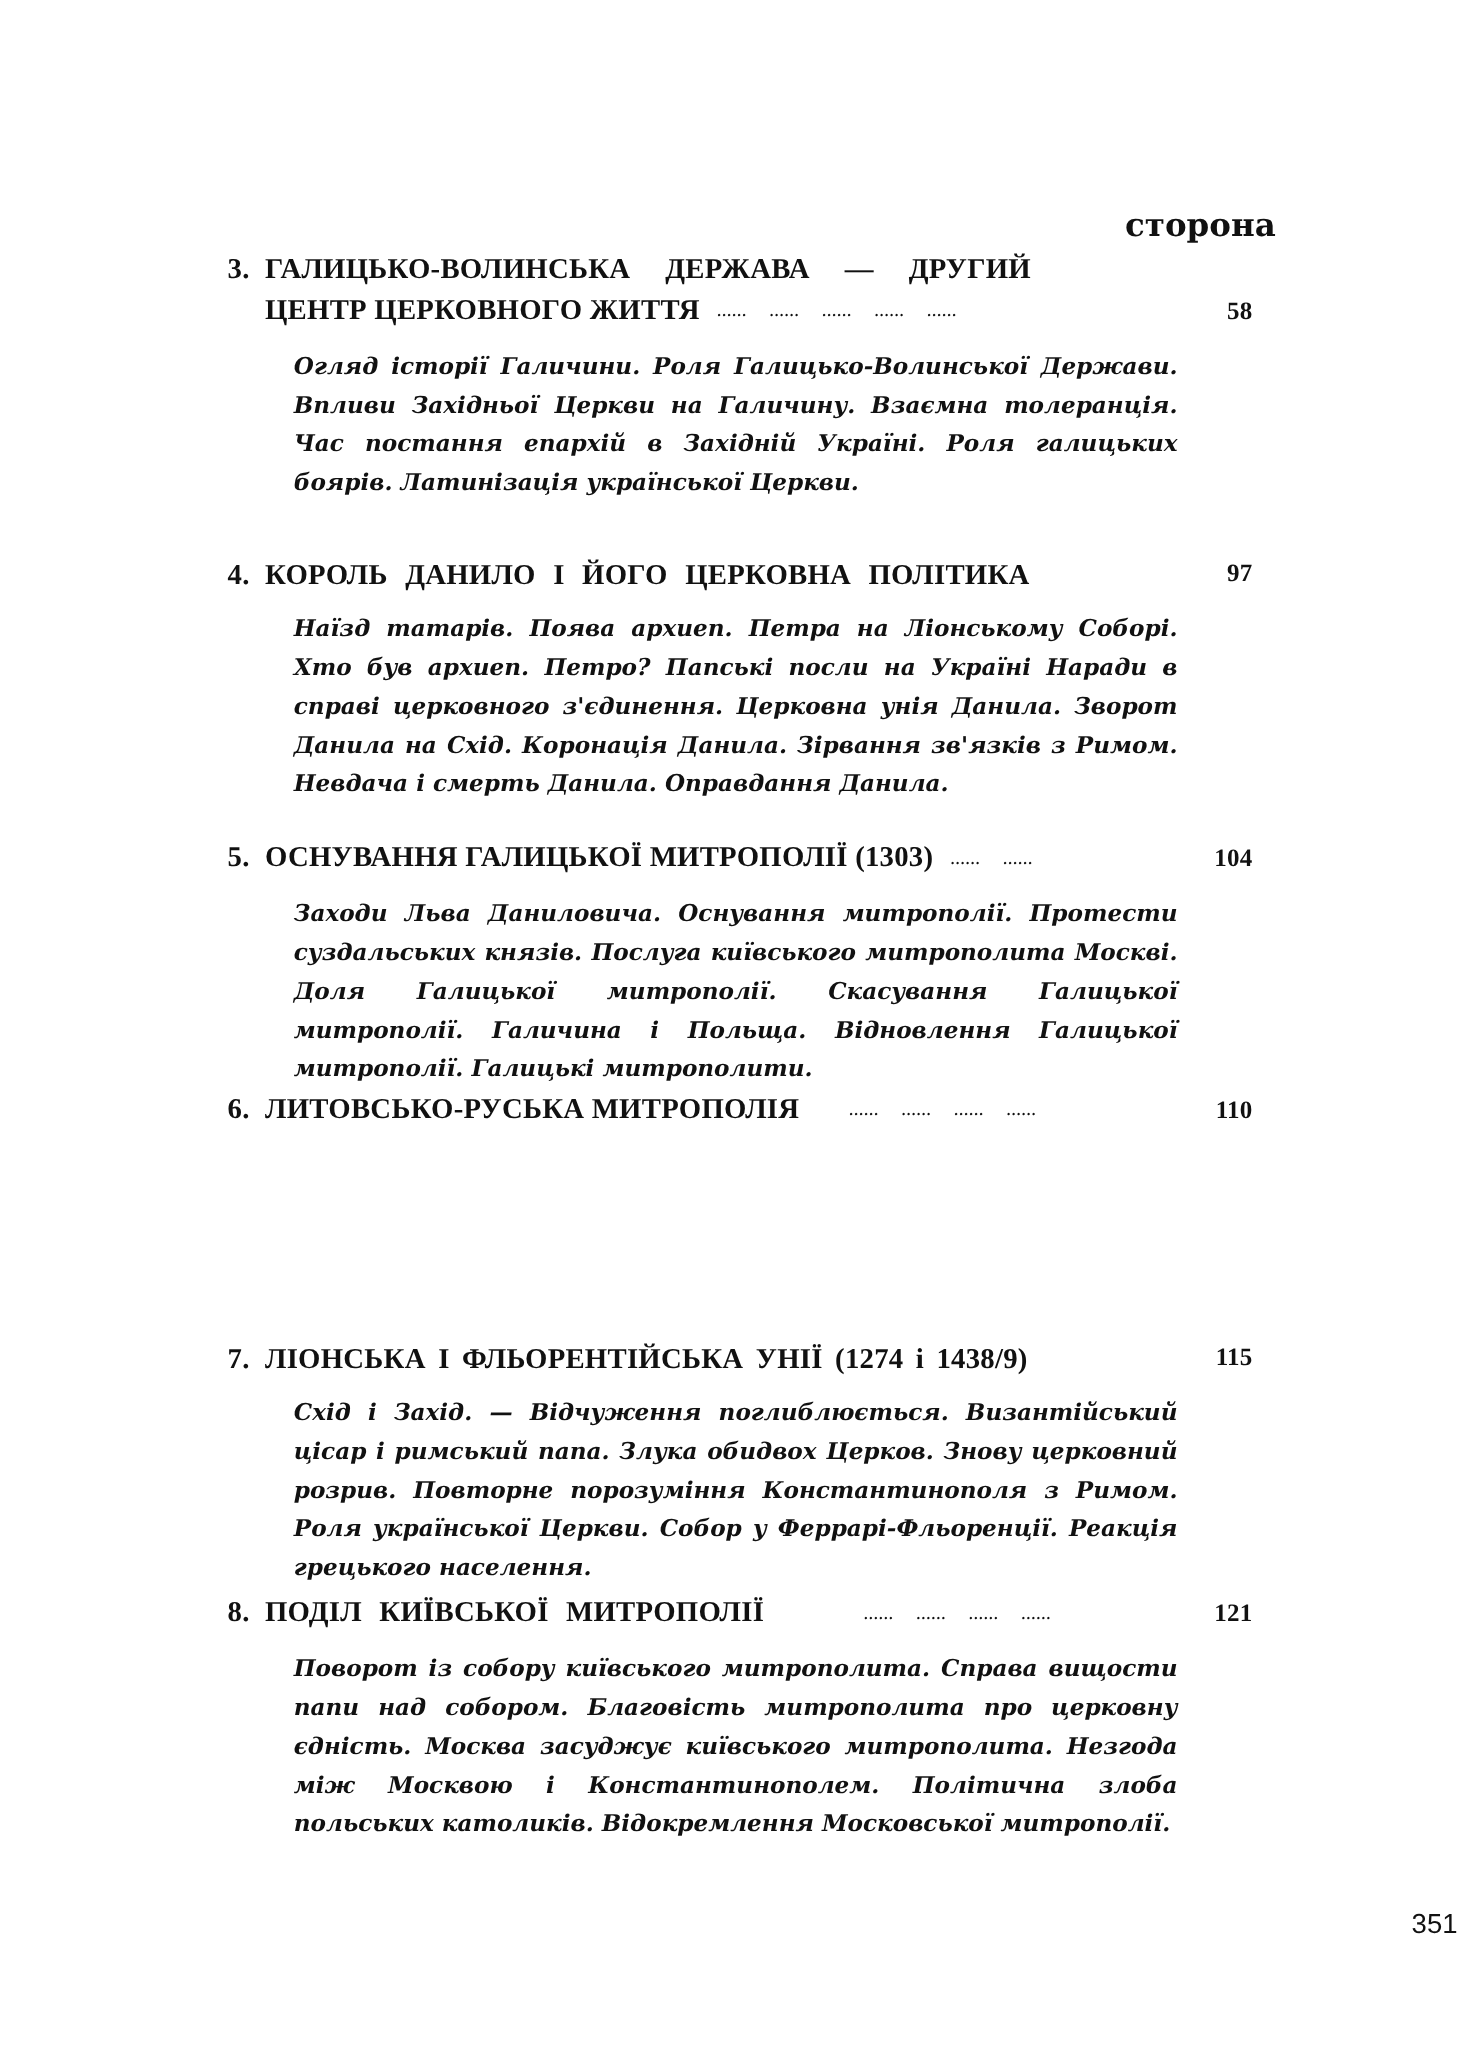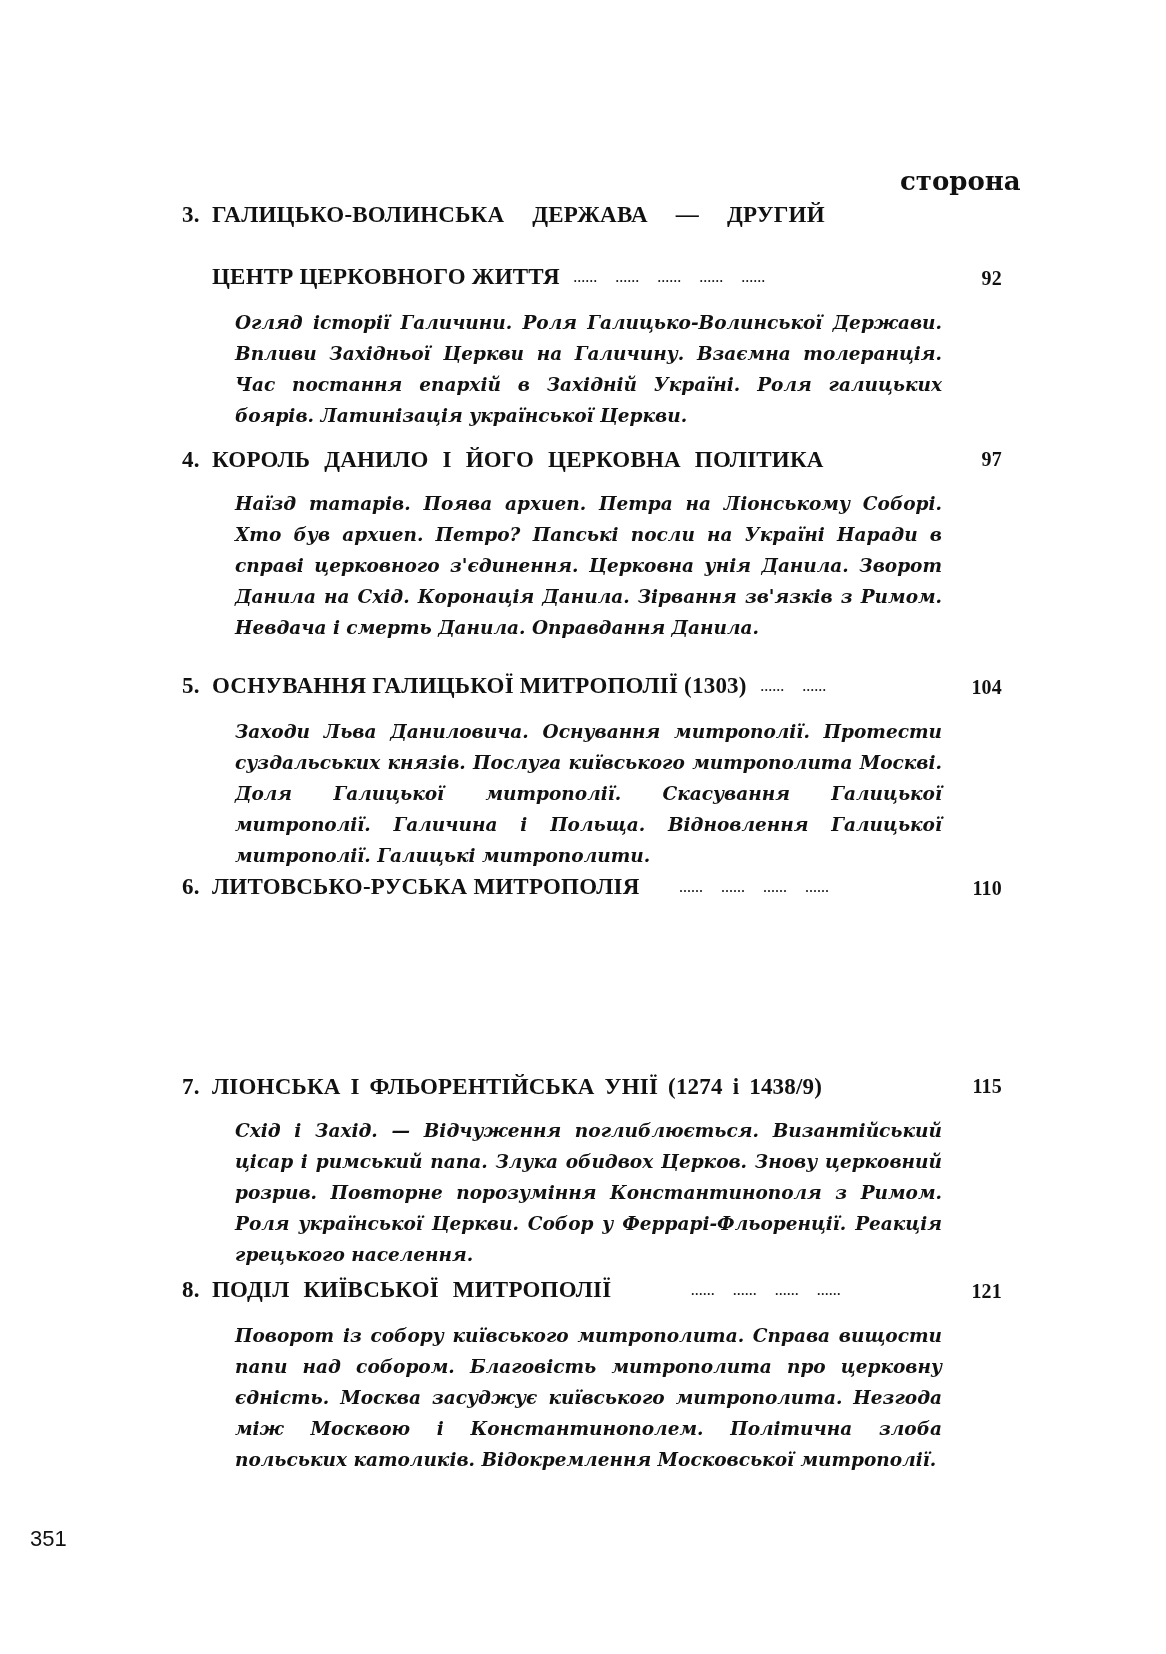--- a/index.html
+++ b/index.html
@@ -10,48 +10,48 @@
       font-family: "DejaVu Serif", serif; font-weight: bold; font-size: 26px; letter-spacing: 0px;
     }
     .entry { position: absolute; left: 182px; width: 820px; }
     .head {
       position: relative; font-family: "Liberation Serif", serif; font-weight: bold;
       font-size: 23px; line-height: 33px; padding-left: 0; padding-right: 60px;
       text-transform: none; letter-spacing: 0.2px;
     }
     .head .num { display: inline-block; width: 30px; }
     .head .title { }
-    .head .cont { display: block; padding-left: 30px; margin-top: 29px; }
+    .head .cont { display: block; padding-left: 30px; }
     .head .dots { font-family: "Liberation Serif", serif; font-weight: bold; font-size: 12px; letter-spacing: 1px; word-spacing: 14px; margin-left: 14px; vertical-align: 2px; }
     .head .pg {
       position: absolute; right: 0; bottom: 0; width: 60px; text-align: right;
       font-family: "Liberation Serif", serif; font-weight: bold; font-size: 20px;
     }
     .desc {
       margin-left: 53px; width: 707px;
       font-family: "DejaVu Serif", serif; font-style: italic; font-weight: bold;
       font-size: 18.5px; line-height: 31px; text-align: justify; margin-top: 12px;
     }
     .footer {
-      position: absolute; top: 1526px; left: 0; width: 1166px; text-align: left;
+      position: absolute; top: 1526px; left: 0; width: 1166px; text-align: right;
       font-family: "Liberation Sans", sans-serif; font-size: 22px; padding-left: 30px; box-sizing: border-box;
     }
   </style>
 </head>
 <body>
 
 <div class="page">
 
   <div class="col-header">сторона</div>
 
   <div class="entry" style="top:198px;">
     <div class="head">
       <span class="num">3.</span><span class="title" style="word-spacing:22px;">ГАЛИЦЬКО-ВОЛИНСЬКА ДЕРЖАВА — ДРУГИЙ</span>
       <span class="cont"><span>ЦЕНТР ЦЕРКОВНОГО ЖИТТЯ</span><span class="dots">...... ...... ...... ...... ......</span></span>
-      <span class="pg">92</span>
+      <span class="pg">58</span>
     </div>
     <div class="desc">Огляд історії Галичини. Роля Галицько-Волинської Держави. Впливи Західньої Церкви на Галичину. Взаємна толеранція. Час постання епархій в Західній Україні. Роля галицьких боярів. Латинізація української Церкви.</div>
   </div>
 
   <div class="entry" style="top:443px;">
     <div class="head">
       <span class="num">4.</span><span class="title" style="word-spacing:8px;">КОРОЛЬ ДАНИЛО І ЙОГО ЦЕРКОВНА ПОЛІТИКА</span>
       <span class="pg">97</span>
     </div>
     <div class="desc">Наїзд татарів. Поява архиеп. Петра на Ліонському Соборі. Хто був архиеп. Петро? Папські посли на Україні Наради в справі церковного з'єдинення. Церковна унія Данила. Зворот Данила на Схід. Коронація Данила. Зірвання зв'язків з Римом. Невдача і смерть Данила. Оправдання Данила.</div>

